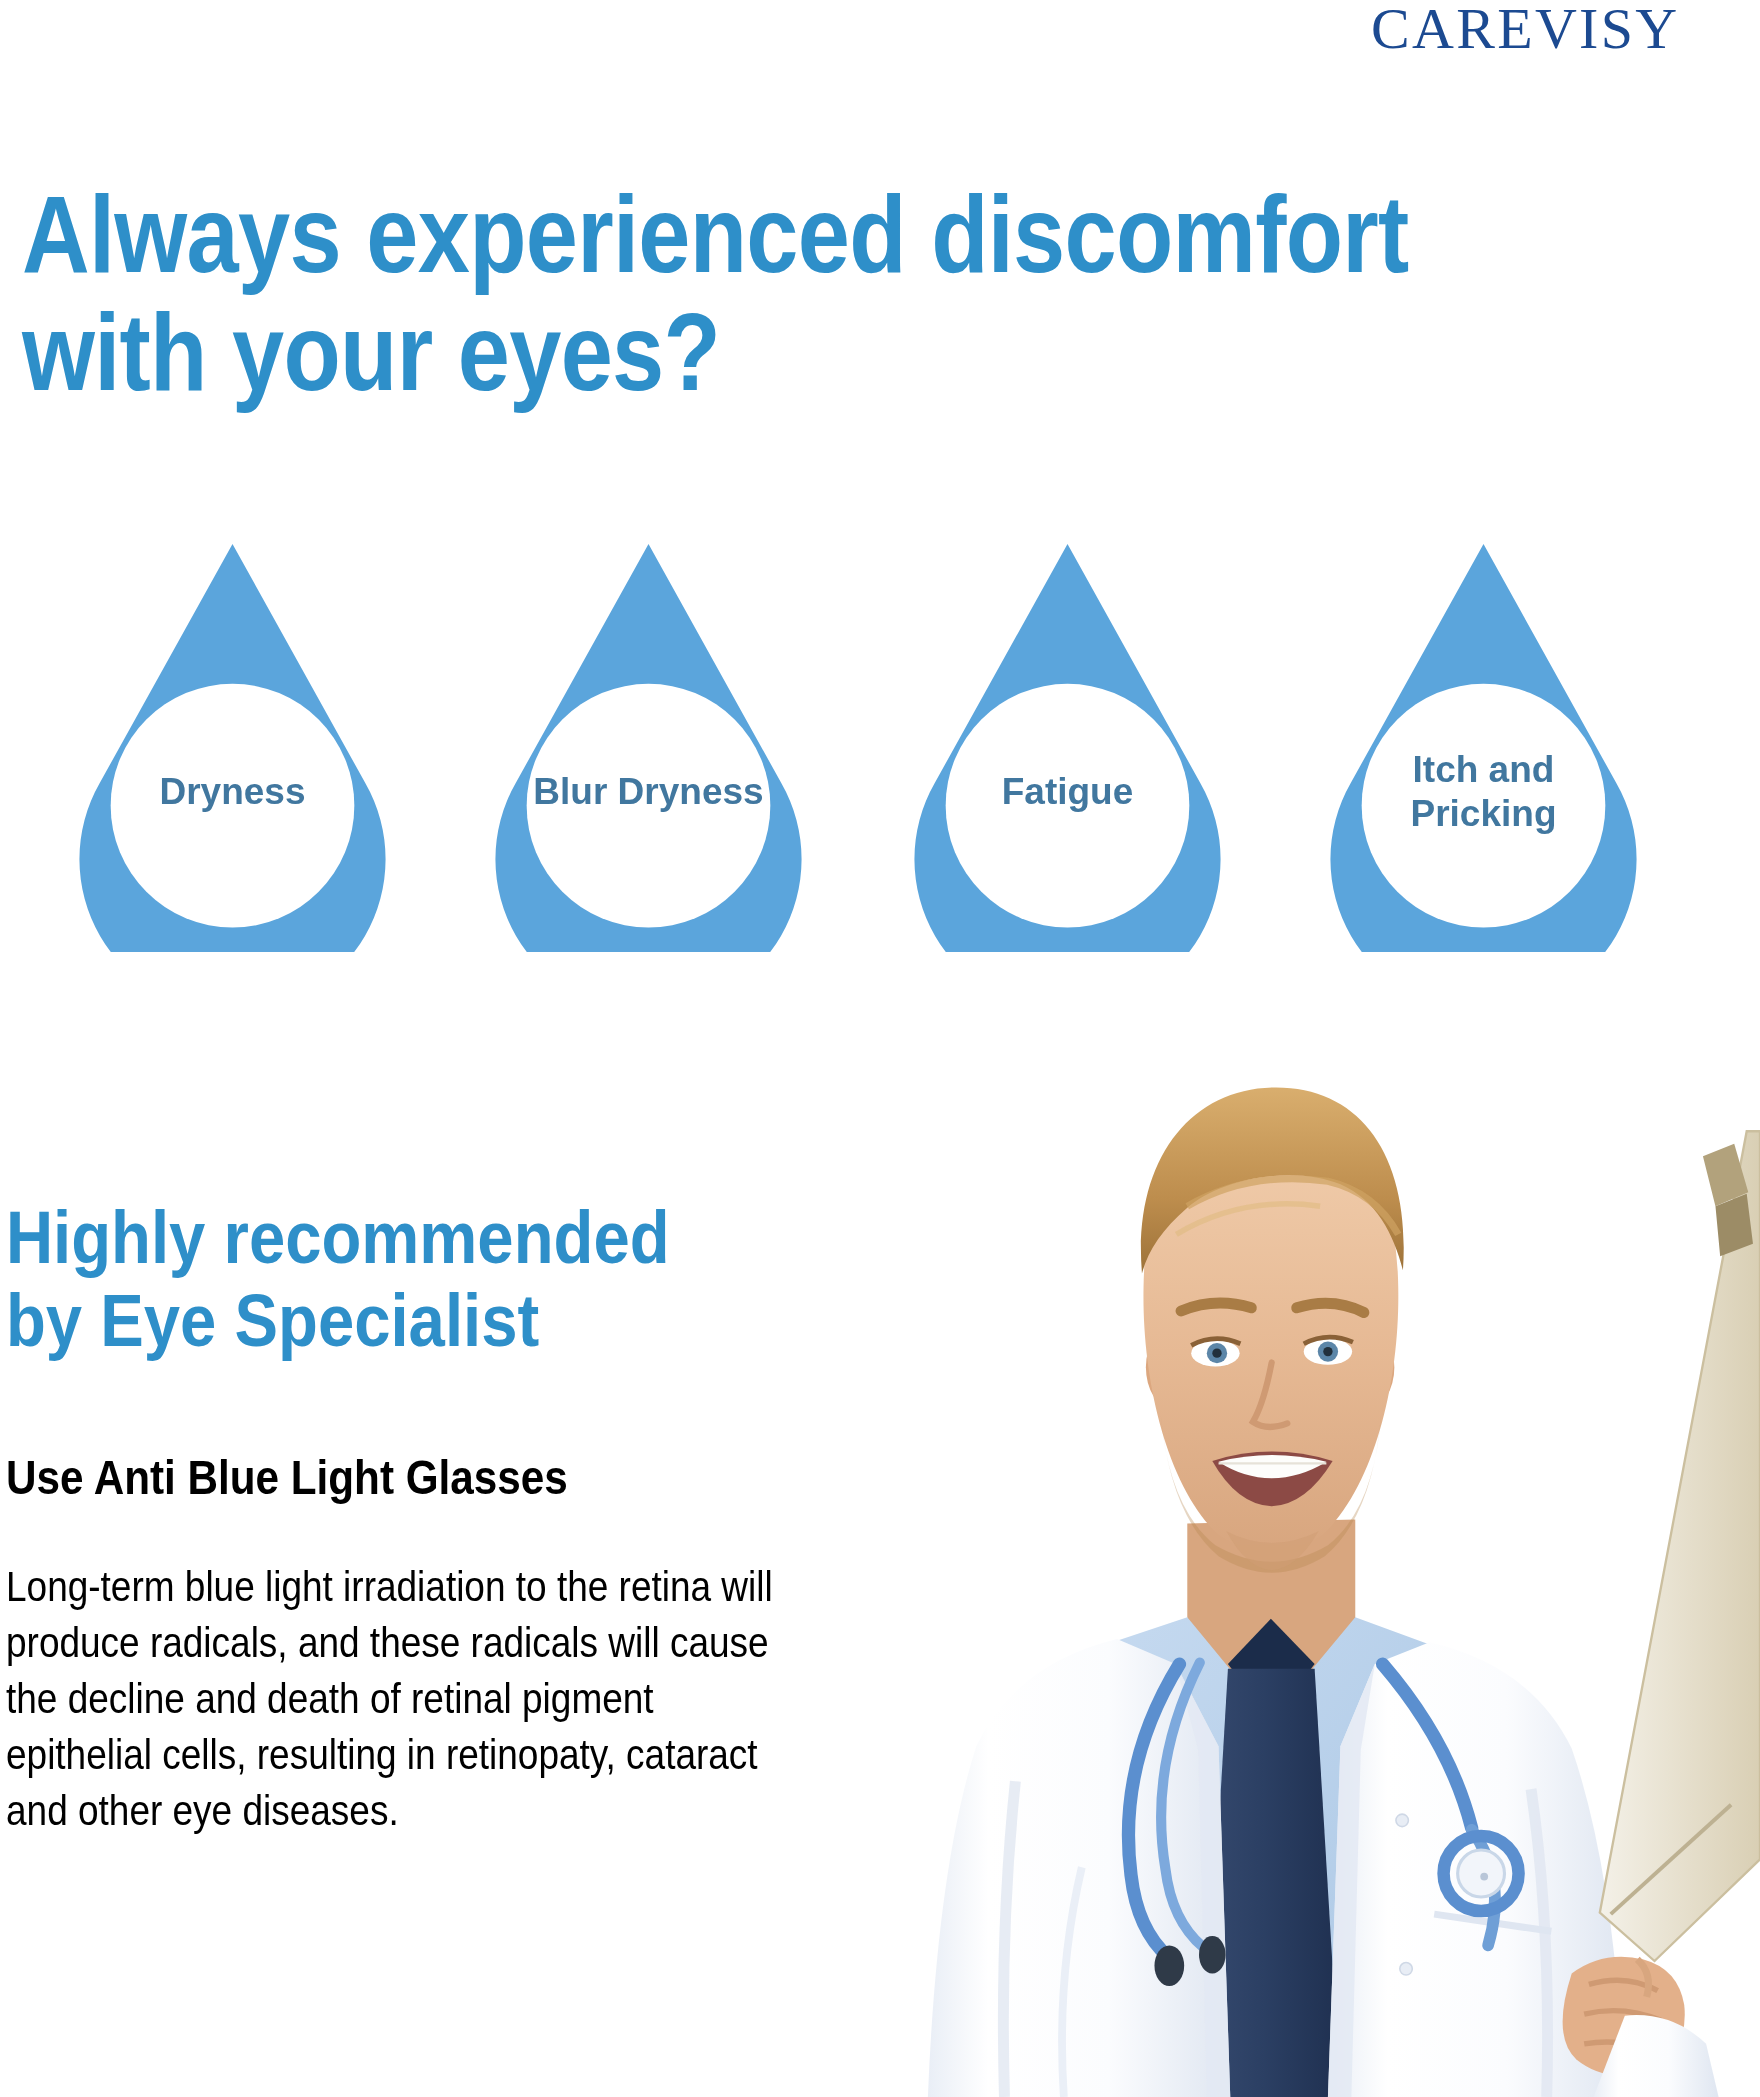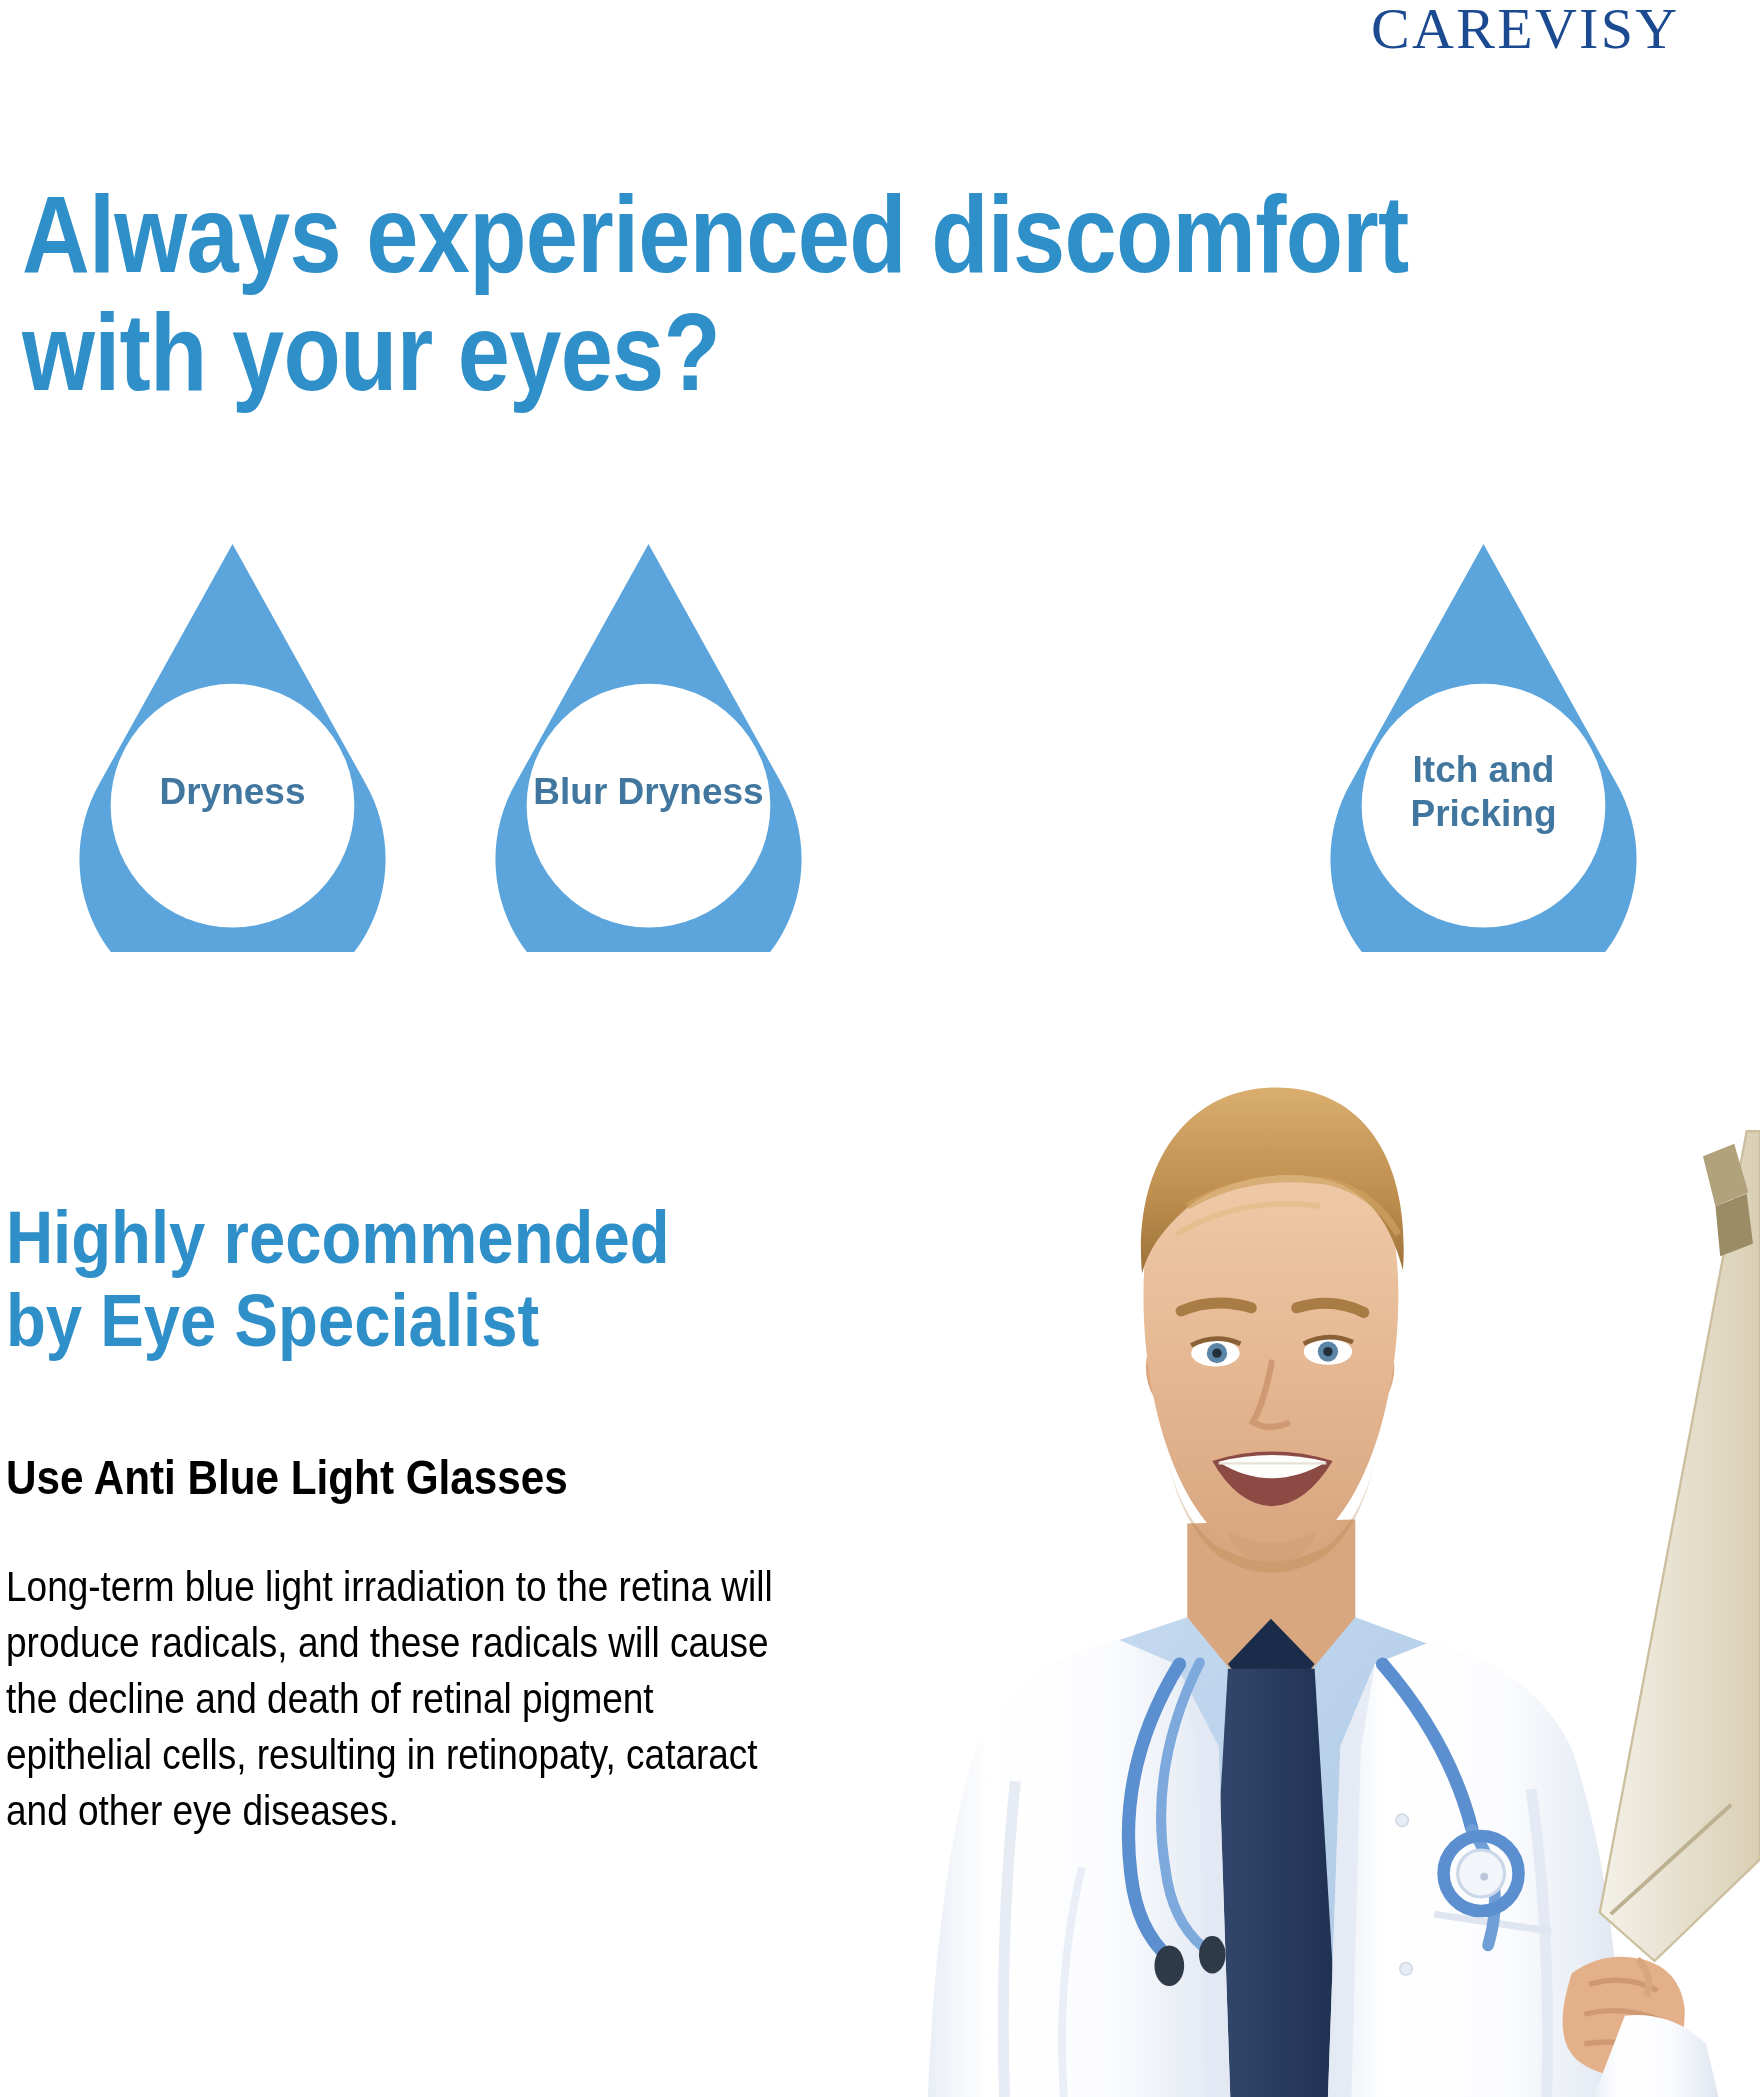--- a/index.html
+++ b/index.html
@@ -166,20 +166,29 @@
     <div class="drop drop-2">
       <svg viewBox="0 0 452 528">
         <path d="M226 6 L396 312 A196 196 0 1 1 56 312 Z" fill="#5ba5dc"></path>
         <circle cx="226" cy="341" r="156" fill="#ffffff"></circle>
       </svg>
       <div class="drop-label">
         <span>Blur Dryness</span>
       </div>
     </div>
 
+    <div class="drop drop-3">
+      <svg viewBox="0 0 452 528">
+        <path d="M226 6 L396 312 A196 196 0 1 1 56 312 Z" fill="#5ba5dc"></path>
+        <circle cx="226" cy="341" r="156" fill="#ffffff"></circle>
+      </svg>
+      <div class="drop-label">
+        <span>Fatigue</span>
+      </div>
+    </div>
 
     <div class="drop drop-4">
       <svg viewBox="0 0 452 528">
         <path d="M226 6 L396 312 A196 196 0 1 1 56 312 Z" fill="#5ba5dc"></path>
         <circle cx="226" cy="341" r="156" fill="#ffffff"></circle>
       </svg>
       <div class="drop-label">
         <span>Itch and
 Pricking</span>
       </div>

